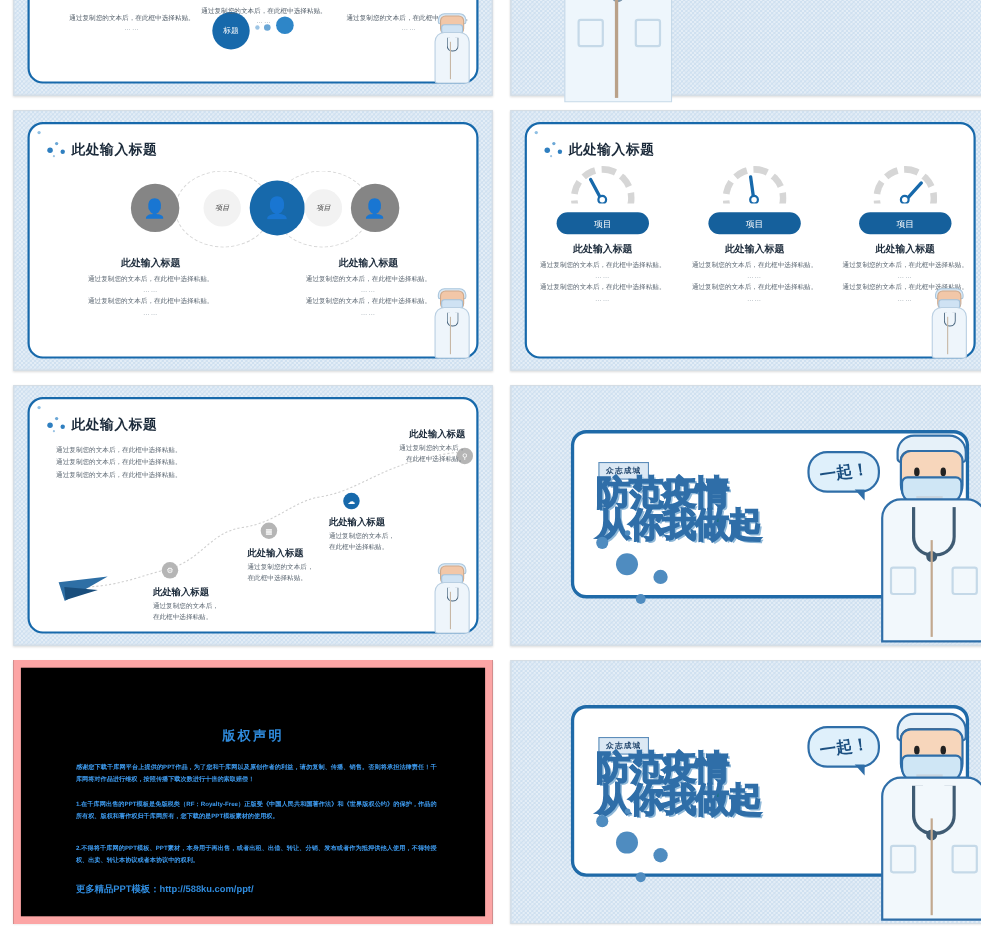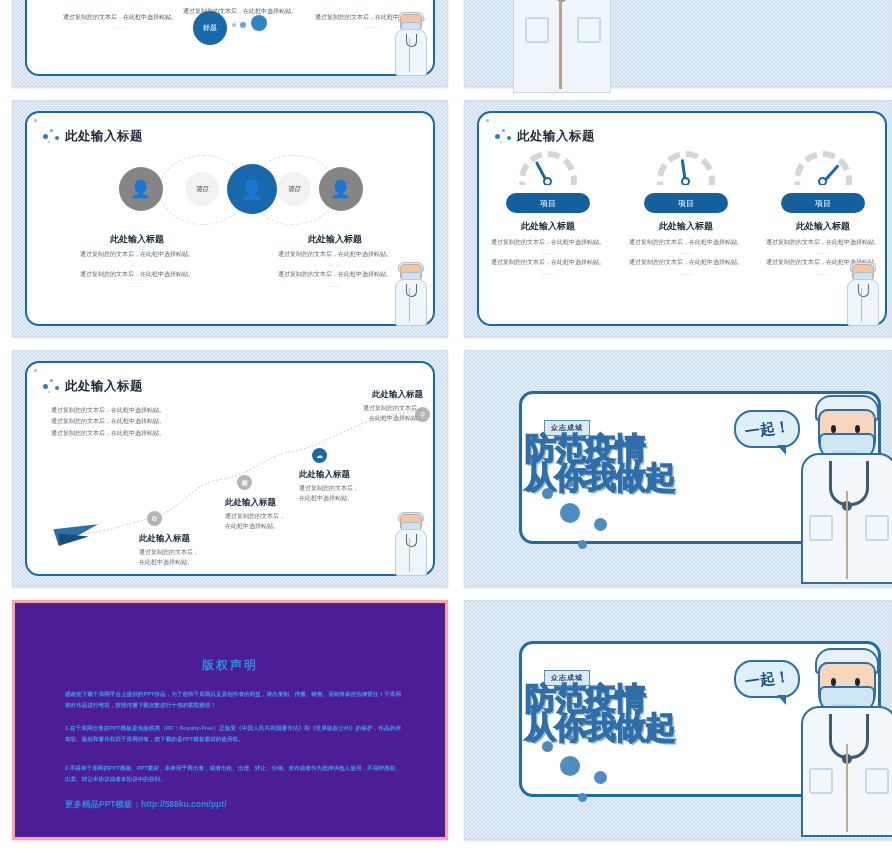--- a/index.html
+++ b/index.html
@@ -107,30 +107,30 @@
   .plane .p1{position:absolute;left:0;top:6px;width:0;height:0;border-left:44px solid #2e6fa5;border-top:9px solid transparent;border-bottom:9px solid transparent;transform:rotate(-18deg);}
   .plane .p2{position:absolute;left:4px;top:16px;width:0;height:0;border-left:30px solid #194e7c;border-top:6px solid transparent;border-bottom:6px solid transparent;transform:rotate(-6deg);}
   .node{position:absolute;width:15px;height:15px;border-radius:50%;display:flex;align-items:center;justify-content:center;font-size:7px;color:#fff;}
   .node.grey{background:#b5b5b5;}
   .node.blue{background:#1769ab;}
   .pathline{position:absolute;left:0;top:0;width:100%;height:100%;}
   .t-head{position:absolute;font-size:8.5px;font-weight:bold;color:#1b2a3a;}
   .t-body{position:absolute;font-size:6px;color:#5d6873;line-height:1.7;}
 
   
-  .cp{position:absolute;left:0;right:0;top:0;bottom:0;background:#4c1d95;border:3px solid #fca5a5;box-shadow:0 1px 2px rgba(0,0,0,.12);}
+  .cp{position:absolute;left:0;right:0;top:0;bottom:0;background:#000000;border:7px solid #fca5a5;box-shadow:0 1px 2px rgba(0,0,0,.12);}
   .cp-title{position:absolute;left:0;right:0;top:54px;text-align:center;font-size:12px;font-weight:bold;color:#2f8bdd;letter-spacing:2px;}
   .cp-p{position:absolute;left:50px;right:44px;font-size:5.6px;color:#3d9aee;line-height:2.05;text-align:justify;font-weight:bold;}
   .cp-url{position:absolute;left:50px;font-size:8.5px;font-weight:bold;color:#2f8bdd;}
 
   
   .poster-card{position:absolute;left:54px;right:18px;top:40px;bottom:42px;background:#fff;border:3px solid #1f6aa8;border-radius:14px;}
   .badge{position:absolute;left:22px;top:26px;padding:2px 6px;background:#dbe8f4;border:1px solid #5d8dba;font-size:7px;font-weight:bold;color:#24486e;letter-spacing:1px;}
   .poster-title{
-    position:absolute;left:3px;top:40px;width:230px;
+    position:absolute;left:20px;top:40px;width:230px;
     font-size:31px;font-weight:bold;line-height:.92;letter-spacing:-1px;
     color:#0f766e;
     -webkit-text-stroke:1.5px #2f6ea8;
     text-shadow:2px 2px 0 #8fb8d8;
     font-family:"DejaVu Sans","Liberation Sans",sans-serif;
   }
   .bubble{position:absolute;right:78px;top:16px;width:62px;height:34px;background:#dff0fb;border:2px solid #2f6ea8;border-radius:18px;display:flex;align-items:center;justify-content:center;}
   .bubble span{font-size:15px;font-weight:bold;color:#1b4f80;transform:rotate(-8deg);display:block;}
   .bubble:after{content:"";position:absolute;right:12px;bottom:-9px;width:0;height:0;border-top:10px solid #2f6ea8;border-left:9px solid transparent;}
   .virus{position:absolute;border-radius:50%;background:#4f8cc0;}

